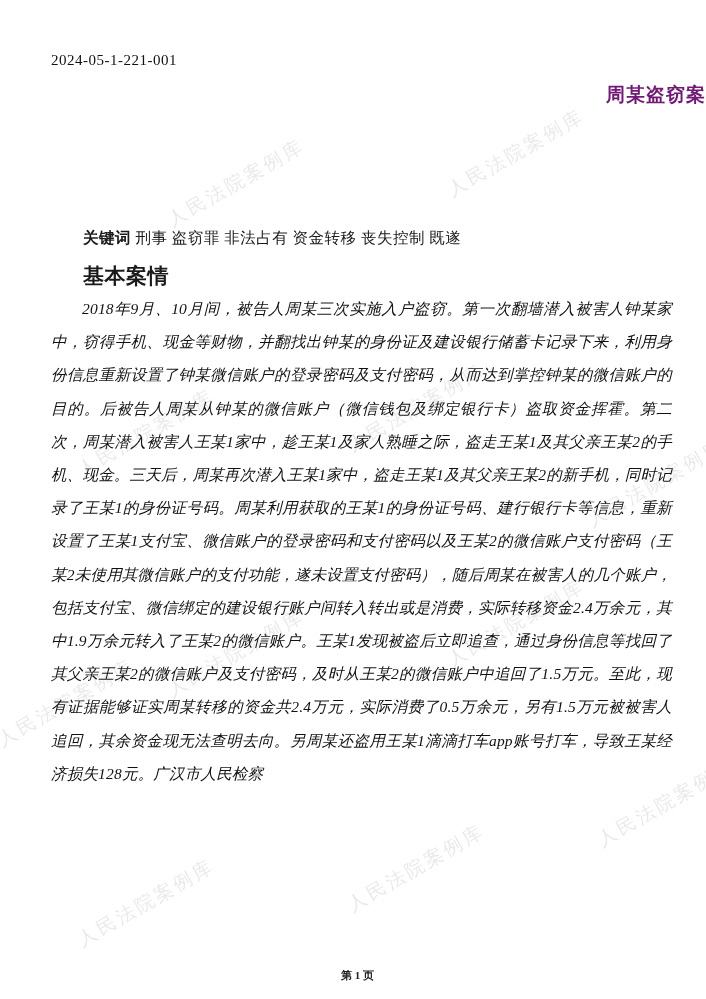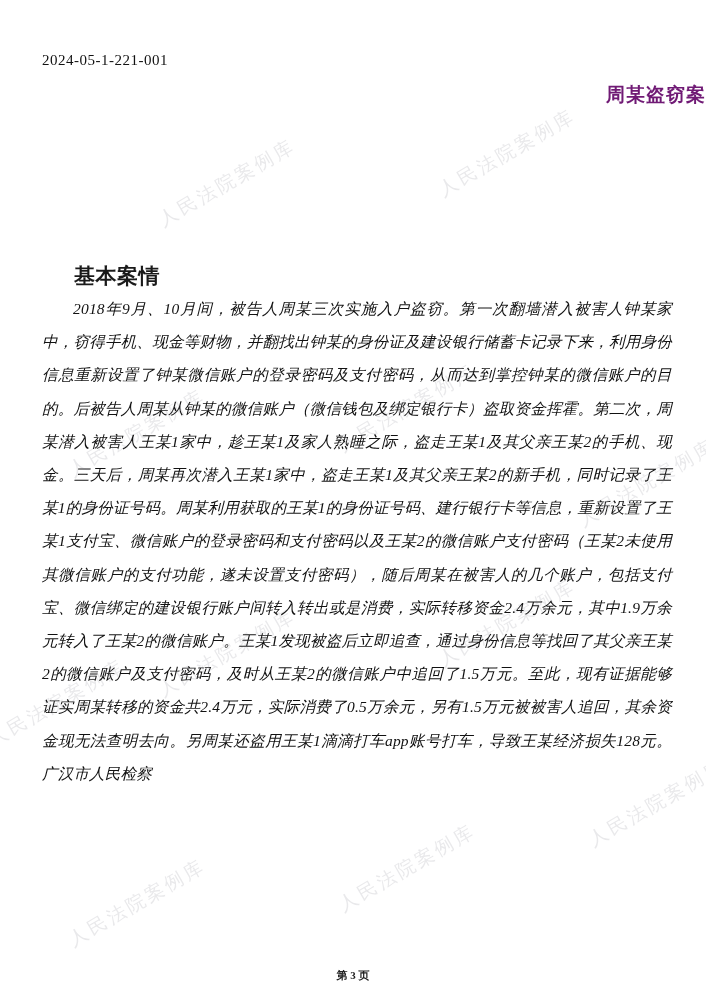--- a/index.html
+++ b/index.html
@@ -13,20 +13,21 @@
     position: relative;
     font-family: "Liberation Serif", "DejaVu Serif", serif;
     color: #1a1a1a;
     overflow: hidden;
   }
   .page {
     position: absolute;
     inset: 0;
     padding: 8px;
     box-sizing: border-box;
+    margin-left: 9px;
   }
   .doc-id {
     position: absolute;
     left: 42px;
     top: 52px;
     font-size: 15px;
     letter-spacing: 0.5px;
     font-family: "Liberation Serif", serif;
     color: #111;
   }
@@ -123,26 +124,30 @@
 </head>
 <body>
 
 <div class="page">
 
   <div class="doc-id">2024-05-1-221-001</div>
 
   <div class="title">周某盗窃案</div>
 
 
+  <div class="keywords">
+    <span class="kw-label">关键词</span>
+    <span>刑事  盗窃罪  非法占有  资金转移  丧失控制  既遂</span>
+  </div>
 
   <div class="section-heading">基本案情</div>
 
   <div class="body-text">2018年9月、10月间，被告人周某三次实施入户盗窃。第一次翻墙潜入被害人钟某家中，窃得手机、现金等财物，并翻找出钟某的身份证及建设银行储蓄卡记录下来，利用身份信息重新设置了钟某微信账户的登录密码及支付密码，从而达到掌控钟某的微信账户的目的。后被告人周某从钟某的微信账户（微信钱包及绑定银行卡）盗取资金挥霍。第二次，周某潜入被害人王某1家中，趁王某1及家人熟睡之际，盗走王某1及其父亲王某2的手机、现金。三天后，周某再次潜入王某1家中，盗走王某1及其父亲王某2的新手机，同时记录了王某1的身份证号码。周某利用获取的王某1的身份证号码、建行银行卡等信息，重新设置了王某1支付宝、微信账户的登录密码和支付密码以及王某2的微信账户支付密码（王某2未使用其微信账户的支付功能，遂未设置支付密码），随后周某在被害人的几个账户，包括支付宝、微信绑定的建设银行账户间转入转出或是消费，实际转移资金2.4万余元，其中1.9万余元转入了王某2的微信账户。王某1发现被盗后立即追查，通过身份信息等找回了其父亲王某2的微信账户及支付密码，及时从王某2的微信账户中追回了1.5万元。至此，现有证据能够证实周某转移的资金共2.4万元，实际消费了0.5万余元，另有1.5万元被被害人追回，其余资金现无法查明去向。另周某还盗用王某1滴滴打车app账号打车，导致王某经济损失128元。广汉市人民检察</div>
 
-  <div class="page-footer">第 3 页</div>
+  <div class="page-footer">第 1 页</div>
 
   <div class="watermark wm1">人民法院案例库</div>
   <div class="watermark wm2">人民法院案例库</div>
   <div class="watermark wm3">人民法院案例库</div>
   <div class="watermark wm4">人民法院案例库</div>
   <div class="watermark wm5">人民法院案例库</div>
   <div class="watermark wm6">人民法院案例库</div>
   <div class="watermark wm7">人民法院案例库</div>
   <div class="watermark wm8">人民法院案例库</div>
   <div class="watermark wm9">人民法院案例库</div>

